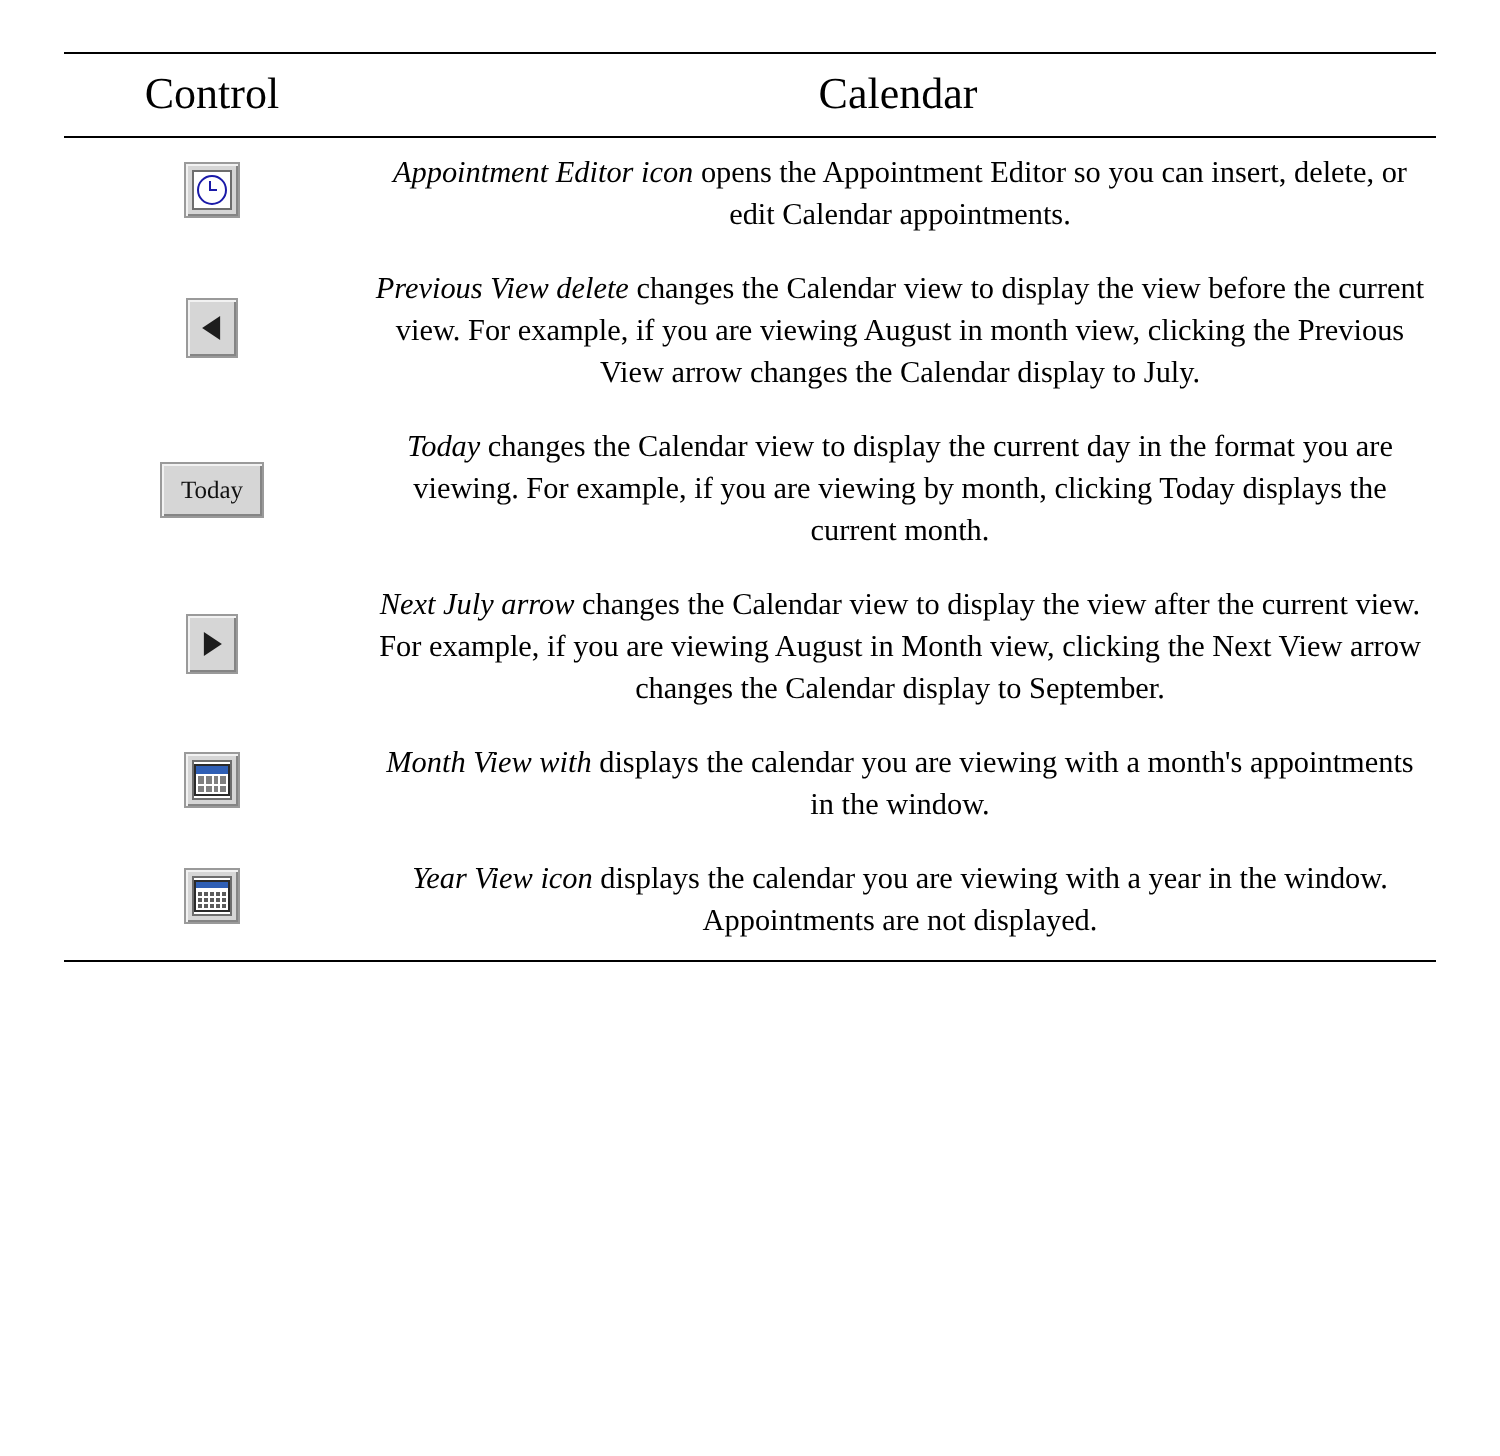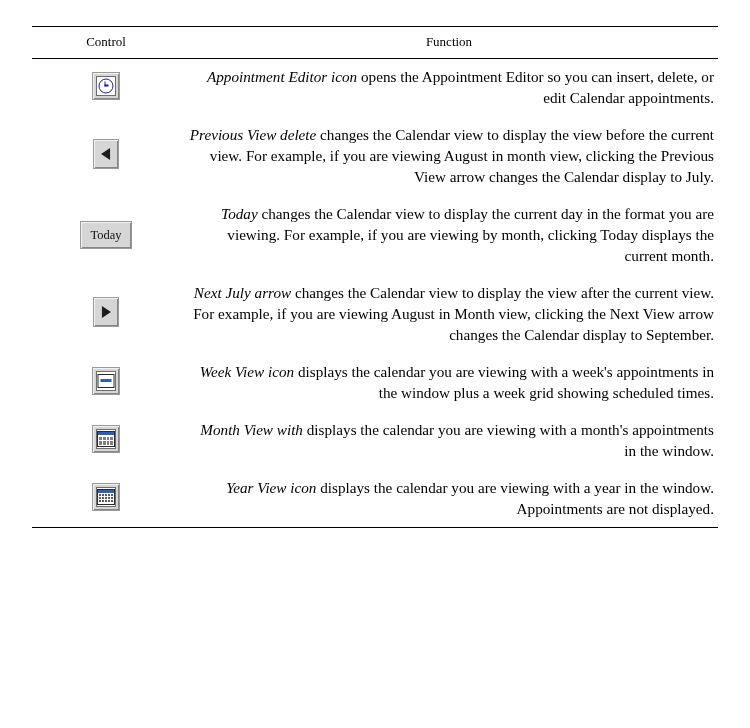--- a/index.html
+++ b/index.html
@@ -35,21 +35,21 @@
   }
   .rule-mid {
     border-top: 1px solid #000;
   }
   .rule-bottom {
     border-top: 1.6px solid #000;
   }
 
   thead th {
     font-weight: normal;
-    font-size: 13px;
+    font-size: 22px;
     padding: 7px 0 8px 0;
     text-align: center;
     vertical-align: middle;
   }
   th.col-control { width: 148px; }
   th.col-function { width: 538px; }
 
   tbody td {
     vertical-align: top;
     padding: 0;
@@ -61,21 +61,21 @@
     vertical-align: middle;
     padding-top: 6px;
     padding-bottom: 6px;
   }
 
   td.function-cell {
     width: 538px;
     font-size: 15.2px;
     line-height: 1.38;
     padding: 8px 4px 8px 6px;
-    text-align: right;
+    text-align: center;
   }
 
   td.function-cell .term {
     font-style: italic;
   }
 
   
   .btn {
     display: inline-block;
     box-sizing: border-box;
@@ -272,21 +272,21 @@
   }
 </style>
 </head>
 <body>
 
 <div class="page">
   <table class="control-table">
     <thead>
       <tr class="rule-top">
         <th class="col-control rule-top">Control</th>
-        <th class="col-function rule-top">Function</th>
+        <th class="col-function rule-top">Calendar</th>
       </tr>
     </thead>
     <tbody>
 
       <tr class="rule-mid">
         <td class="control-cell rule-mid">
           <span class="btn btn-sq">
             <span class="glyph">
               <span class="clock"></span>
             </span>
@@ -315,30 +315,20 @@
       <tr>
         <td class="control-cell">
           <span class="btn btn-arrow">
             <span class="tri-right"></span>
           </span>
         </td>
         <td class="function-cell"><span class="term">Next July arrow</span><span> changes the Calendar view to display the view after the current view. For example, if you are viewing August in Month view, clicking the Next View arrow changes the Calendar display to September.</span></td>
       </tr>
 
 
-      <tr>
-        <td class="control-cell">
-          <span class="btn btn-sq">
-            <span class="glyph">
-              <span class="weekview"></span>
-            </span>
-          </span>
-        </td>
-        <td class="function-cell"><span class="term">Week View icon</span><span> displays the calendar you are viewing with a week's appointments in the window plus a week grid showing scheduled times.</span></td>
-      </tr>
 
       <tr>
         <td class="control-cell">
           <span class="btn btn-sq">
             <span class="glyph">
               <span class="monthview">
                 <span class="hdr"></span>
                 <span class="cells">
                     <i></i>
                     <i></i>

